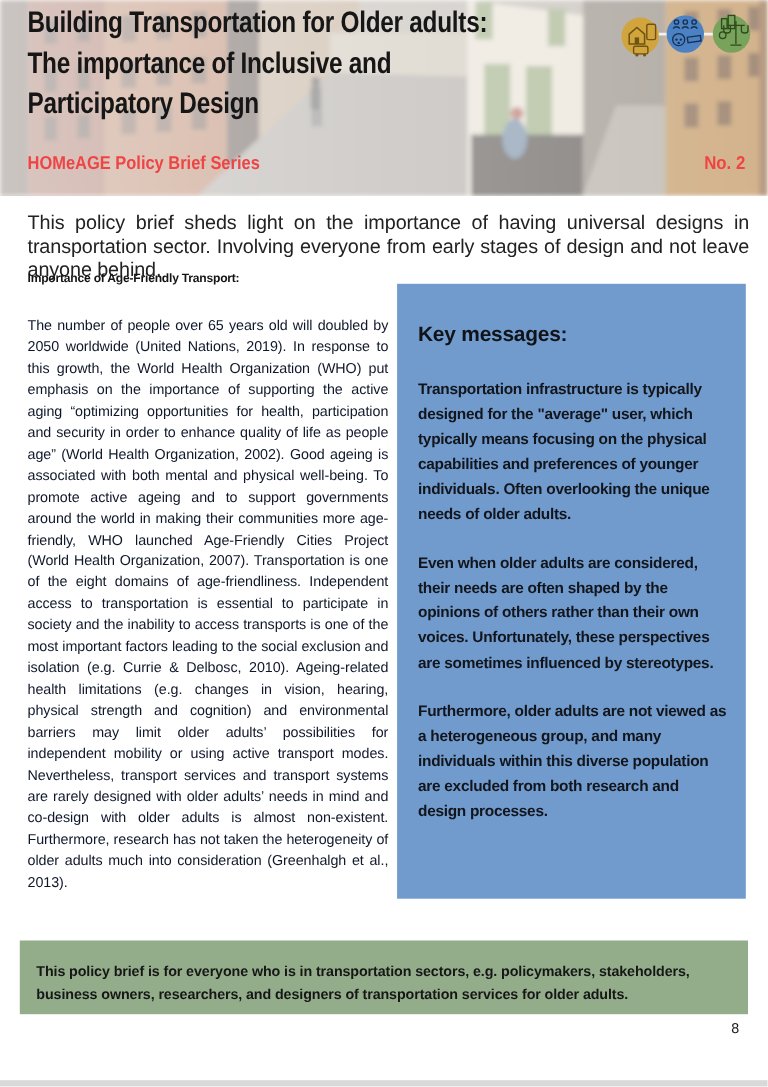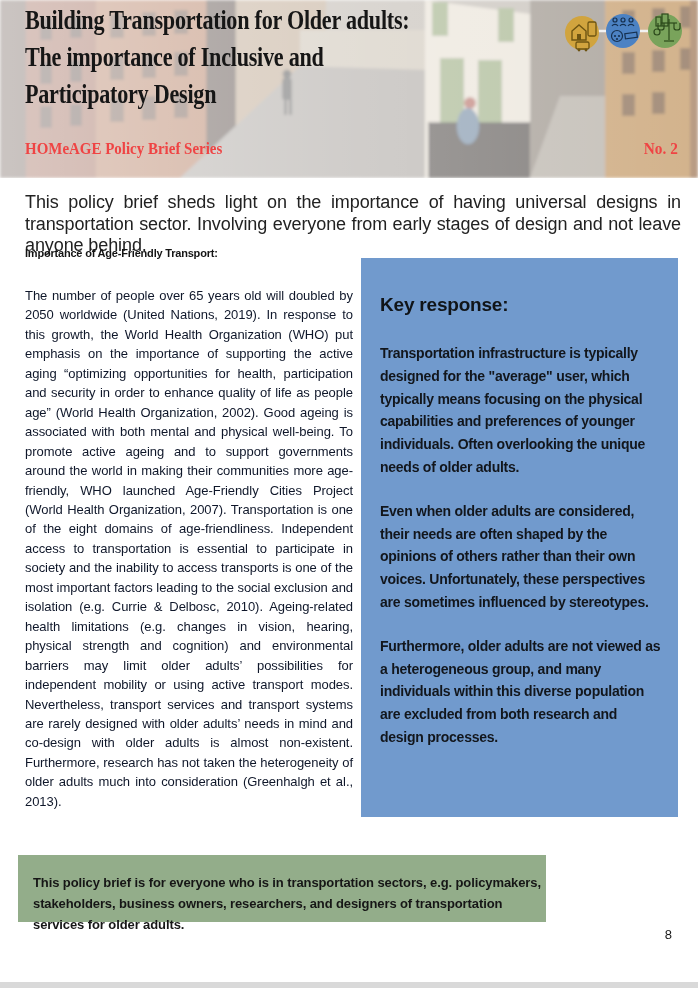--- a/index.html
+++ b/index.html
@@ -1,20 +1,20 @@
 <!DOCTYPE html>
 <html><head>
 <meta charset="utf-8">
 <style>
   html,body{margin:0;padding:0;background:#ffffff;}
   body{width:698px;height:988px;font-family:"Liberation Sans",sans-serif;color:#1a1a1a;}
   .page{position:relative;width:698px;height:988px;background:#ffffff;overflow:hidden;}
 
   
-  .header{position:absolute;left:0;top:0;width:698px;height:178px;font-family:Liberation Serif, serif;}
+  .header{position:absolute;left:0;top:0;width:698px;height:178px;}
   .header .photo{position:absolute;left:0;top:0;}
   .icon-cluster{position:absolute;left:556px;top:6px;}
   .title{position:absolute;left:25px;top:2px;margin:0;font-size:27px;font-weight:bold;
          line-height:37px;color:#161616;letter-spacing:-0.3px;
          transform:scaleX(0.82);transform-origin:left top;white-space:nowrap;}
   .title span{display:block;}
   .series-row{position:absolute;left:25px;right:20px;top:139px;display:flex;
               justify-content:space-between;font-size:17px;font-weight:bold;color:#ef4444;}
   .series-row .series{transform:scaleX(0.88);transform-origin:left center;white-space:nowrap;}
   .series-row .issue{transform:scaleX(0.9);transform-origin:right center;white-space:nowrap;}
@@ -32,21 +32,21 @@
             font-size:13px;line-height:19.45px;color:#0f172a;text-align:justify;
             letter-spacing:-0.05px;}
 
   .key-box{position:absolute;left:361px;top:258px;width:317px;height:559px;
            background:#719acd;box-sizing:border-box;padding:36px 16px 0 19px;}
   .key-box h3{margin:0 0 26px 0;font-size:19px;font-weight:bold;color:#101418;letter-spacing:-0.2px;}
   .key-box p{margin:0 0 21px 0;font-size:14px;font-weight:bold;line-height:22.8px;
              color:#12161c;letter-spacing:-0.25px;}
 
   
-  .audience-box{position:absolute;left:18px;top:855px;width:528px;height:67px;
+  .audience-box{position:absolute;left:18px;top:855px;width:662px;height:67px;
                 background:#93ad8a;box-sizing:border-box;padding:17px 0 0 15px;}
   .audience-box p{margin:0;font-size:13px;font-weight:bold;line-height:21px;
                   color:#161616;letter-spacing:-0.1px;}
 
   .page-number{position:absolute;right:26px;top:927px;font-size:13px;color:#1a1a1a;}
   .page-edge{position:absolute;left:0;bottom:0;width:698px;height:6px;background:#d9d9d9;}
 </style>
 </head>
 <body>
 
@@ -176,21 +176,21 @@
     </div>
   </div>
 
   <p class="intro">This policy brief sheds light on the importance of having universal designs in transportation sector. Involving everyone from early stages of design and not leave anyone behind.</p>
 
   <h2 class="section-heading">Importance of Age-Friendly Transport:</h2>
 
   <p class="body-col">The number of people over 65 years old will doubled by 2050 worldwide (United Nations, 2019). In response to this growth, the World Health Organization (WHO) put emphasis on the importance of supporting the active aging “optimizing opportunities for health, participation and security in order to enhance quality of life as people age” (World Health Organization, 2002). Good ageing is associated with both mental and physical well-being. To promote active ageing and to support governments around the world in making their communities more age-friendly, WHO launched Age-Friendly Cities Project (World Health Organization, 2007). Transportation is one of the eight domains of age-friendliness. Independent access to transportation is essential to participate in society and the inability to access transports is one of the most important factors leading to the social exclusion and isolation (e.g. Currie &amp; Delbosc, 2010). Ageing-related health limitations (e.g. changes in vision, hearing, physical strength and cognition) and environmental barriers may limit older adults’ possibilities for independent mobility or using active transport modes. Nevertheless, transport services and transport systems are rarely designed with older adults’ needs in mind and co-design with older adults is almost non-existent. Furthermore, research has not taken the heterogeneity of older adults much into consideration (Greenhalgh et al., 2013).</p>
 
   <aside class="key-box">
-    <h3>Key response:</h3>
+    <h3>Key messages:</h3>
     <p>Transportation infrastructure is typically designed for the "average" user, which typically means focusing on the physical capabilities and preferences of younger individuals. Often overlooking the unique needs of older adults.</p>
     <p>Even when older adults are considered, their needs are often shaped by the opinions of others rather than their own voices. Unfortunately, these perspectives are sometimes influenced by stereotypes.</p>
     <p>Furthermore, older adults are not viewed as a heterogeneous group, and many individuals within this diverse population are excluded from both research and design processes.</p>
   </aside>
 
   <div class="audience-box">
     <p>This policy brief is for everyone who is in transportation sectors, e.g. policymakers, stakeholders, business owners, researchers, and designers of transportation services for older adults.</p>
   </div>
 
   <div class="page-number">8</div>

